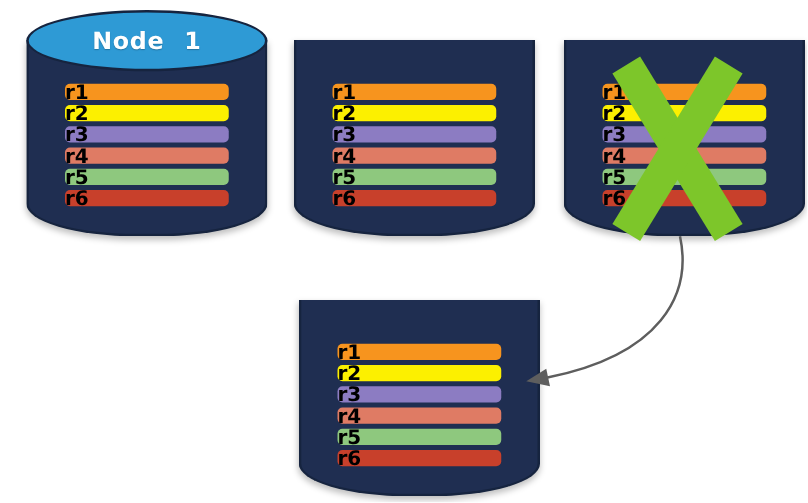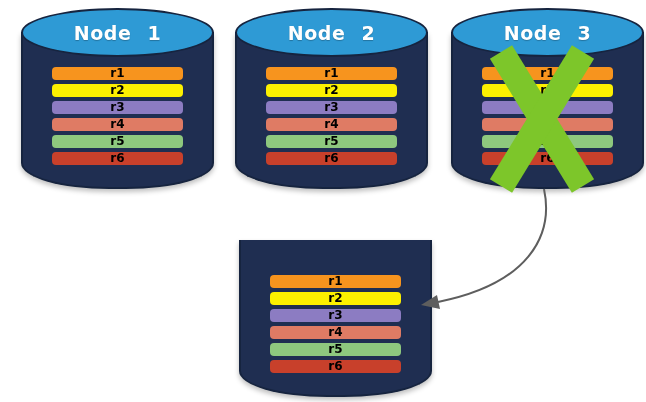--- a/index.html
+++ b/index.html
@@ -64,22 +64,22 @@
     left: 31px;
     right: 31px;
     top: 59px;
     z-index: 2;
   }
   .bar {
     height: 13px;
     line-height: 13px;
     margin-bottom: 4px;
     border-radius: 4px;
-    text-align: center;
-    font-size: 12px;
+    text-align: left;
+    font-size: 16px;
     font-weight: bold;
     color: var(--bar_text);
   }
   .cross {
     position: absolute;
     left: 38px;
     top: 36px;
     width: 106px;
     height: 150px;
     z-index: 5;
@@ -123,38 +123,32 @@
       <div class="bar" style="background: rgb(252, 240, 0);">r2</div>
       <div class="bar" style="background: rgb(140, 124, 194);">r3</div>
       <div class="bar" style="background: rgb(223, 123, 100);">r4</div>
       <div class="bar" style="background: rgb(142, 200, 126);">r5</div>
       <div class="bar" style="background: rgb(200, 64, 43);">r6</div>
     </div>
   </div>
 
   <div class="node n2">
     <div class="cyl-body"></div>
-    <div class="cyl-top">
-      <span class="node-title">Node 2</span>
-    </div>
     <div class="bars">
       <div class="bar" style="background: rgb(247, 148, 30);">r1</div>
       <div class="bar" style="background: rgb(252, 240, 0);">r2</div>
       <div class="bar" style="background: rgb(140, 124, 194);">r3</div>
       <div class="bar" style="background: rgb(223, 123, 100);">r4</div>
       <div class="bar" style="background: rgb(142, 200, 126);">r5</div>
       <div class="bar" style="background: rgb(200, 64, 43);">r6</div>
     </div>
   </div>
 
   <div class="node n3">
     <div class="cyl-body"></div>
-    <div class="cyl-top">
-      <span class="node-title">Node 3</span>
-    </div>
     <div class="bars">
       <div class="bar" style="background: rgb(247, 148, 30);">r1</div>
       <div class="bar" style="background: rgb(252, 240, 0);">r2</div>
       <div class="bar" style="background: rgb(140, 124, 194);">r3</div>
       <div class="bar" style="background: rgb(223, 123, 100);">r4</div>
       <div class="bar" style="background: rgb(142, 200, 126);">r5</div>
       <div class="bar" style="background: rgb(200, 64, 43);">r6</div>
     </div>
     <svg class="cross" viewBox="0 0 106 150">
       <line class="cross-line" x1="12" y1="8" x2="94" y2="142"></line>

